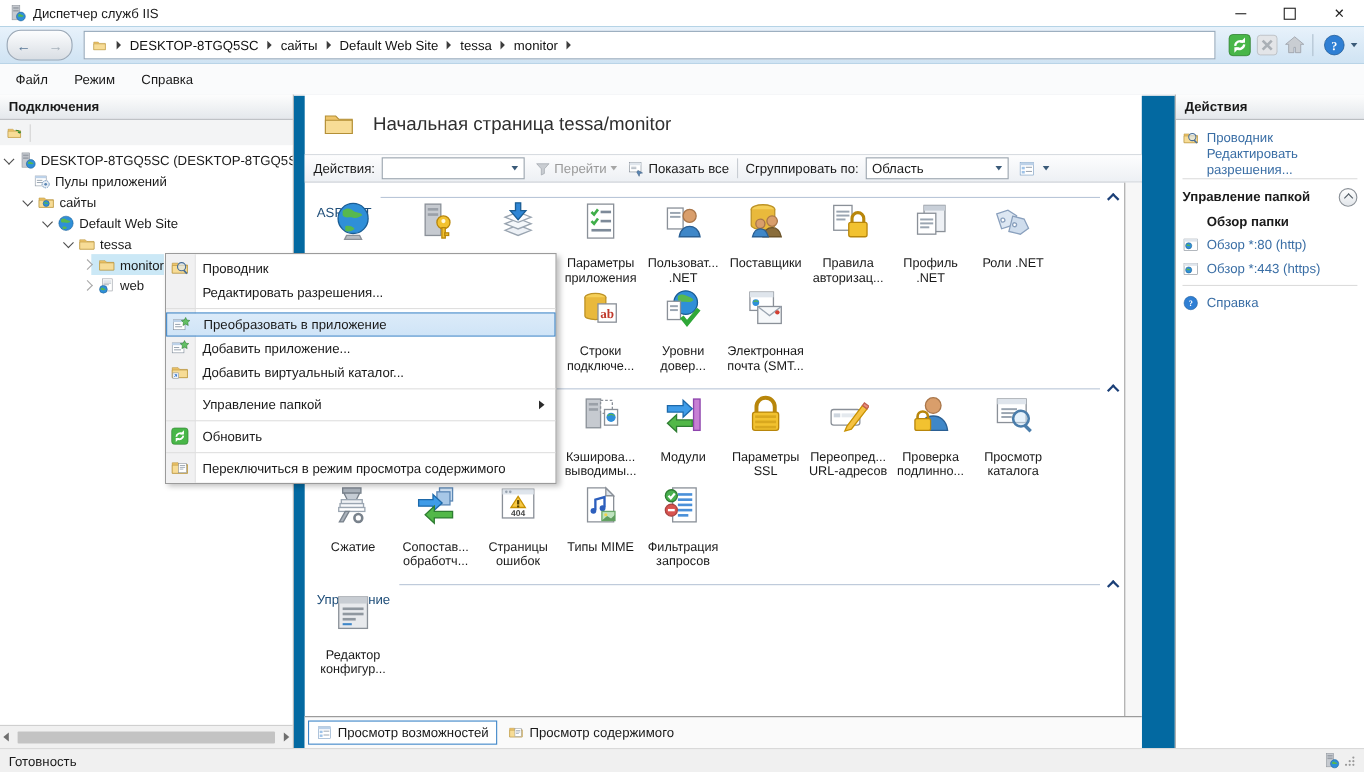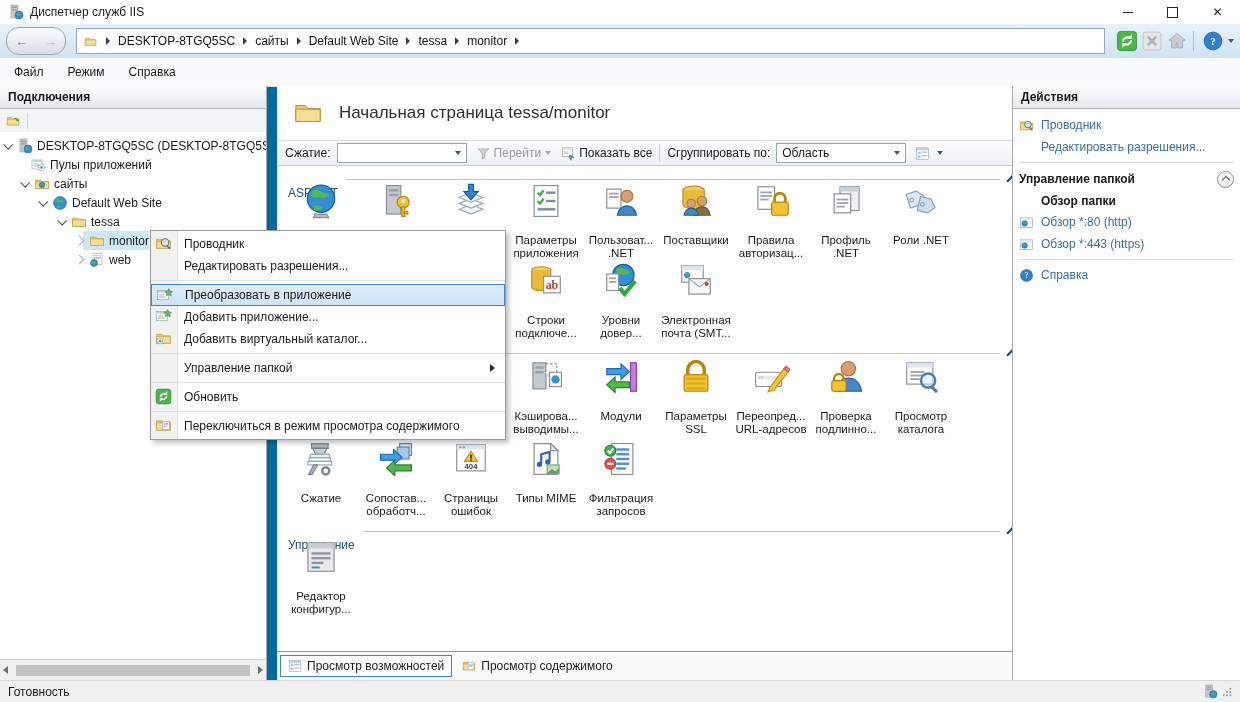--- a/index.html
+++ b/index.html
@@ -85,21 +85,21 @@
   .ficn{width:38px;height:38px;margin:0 auto;display:block;}
   .flabel{display:block;margin-top:14px;font-size:11.5px;line-height:13px;white-space:pre-line;color:#1a1a1a;}
 
   .tabsrow{position:absolute;left:0;right:0;bottom:0;height:28px;background:#fafafa;border-top:1px solid #919191;
     display:flex;align-items:center;padding-left:3px;}
   .vtab{display:flex;align-items:center;height:20px;padding:0 7px;margin-right:3px;}
   .vtab .ti{width:14px;height:14px;margin-right:5px;}
   .vtab.active{border:1px solid #3d85c8;background:#fff;}
 
   
-  .right{position:absolute;right:0;top:86px;width:228px;bottom:22px;background:#fff;border-left:1px solid #a9a9a9;box-sizing:border-box;}
+  .right{position:absolute;right:0;top:86px;width:172px;bottom:22px;background:#fff;border-left:1px solid #a9a9a9;box-sizing:border-box;}
   .act-body{padding:5px 6px;}
   .act-link{display:flex;align-items:center;height:22px;color:#3a6ea5;}
   .act-link .ai{width:15px;height:15px;margin-right:7px;flex:none;}
   .act-indent{padding-left:22px;}
   .act-sep{border-top:1px solid #dcdcdc;margin:4px 0;}
   .act-group-h{display:flex;align-items:center;height:24px;font-weight:bold;}
   .collapse-btn{margin-left:auto;width:15px;height:15px;border:1px solid #8a9097;border-radius:50%;
     background:linear-gradient(#fff,#e2e6ea);display:flex;align-items:center;justify-content:center;}
   .collapse-btn .up{width:5px;height:5px;border-left:1.6px solid #4d5760;border-top:1.6px solid #4d5760;transform:rotate(45deg);margin-top:2px;}
   .act-bold{font-weight:bold;height:20px;display:flex;align-items:center;}
@@ -319,21 +319,21 @@
     <div class="page-head">
       <span class="bigfolder ic">
           <svg viewBox="0 0 32 32">
             <path d="M3 8h10l3 3h13v14H3z" fill="#efc56b" stroke="#b38f36"></path>
             <path d="M3 12h26v13H3z" fill="#f7dc96" stroke="#b38f36"></path>
           </svg>
         </span>
       <span class="page-title">Начальная страница tessa/monitor</span>
     </div>
     <div class="feat-toolbar">
-      <span>Сжатие:</span>
+      <span>Действия:</span>
       <span class="combo">
           <span class="dd"></span>
         </span>
       <span class="tb-ic ic">
           <svg viewBox="0 0 32 32">
             <path d="M4 6h24l-9 10v9l-6 3V16z" fill="#c9cdd2" stroke="#8a9098"></path>
           </svg>
         </span>
       <span class="gray">Перейти</span>
       <span class="dd" style="border-top-color:#a6a6a6;"></span>

